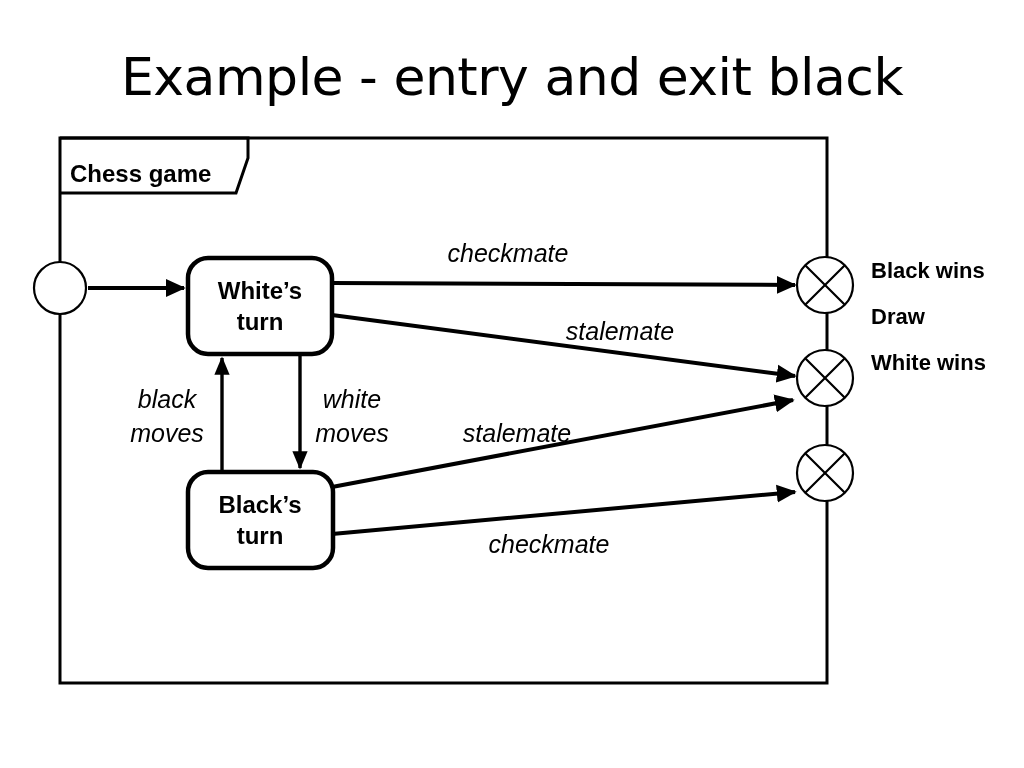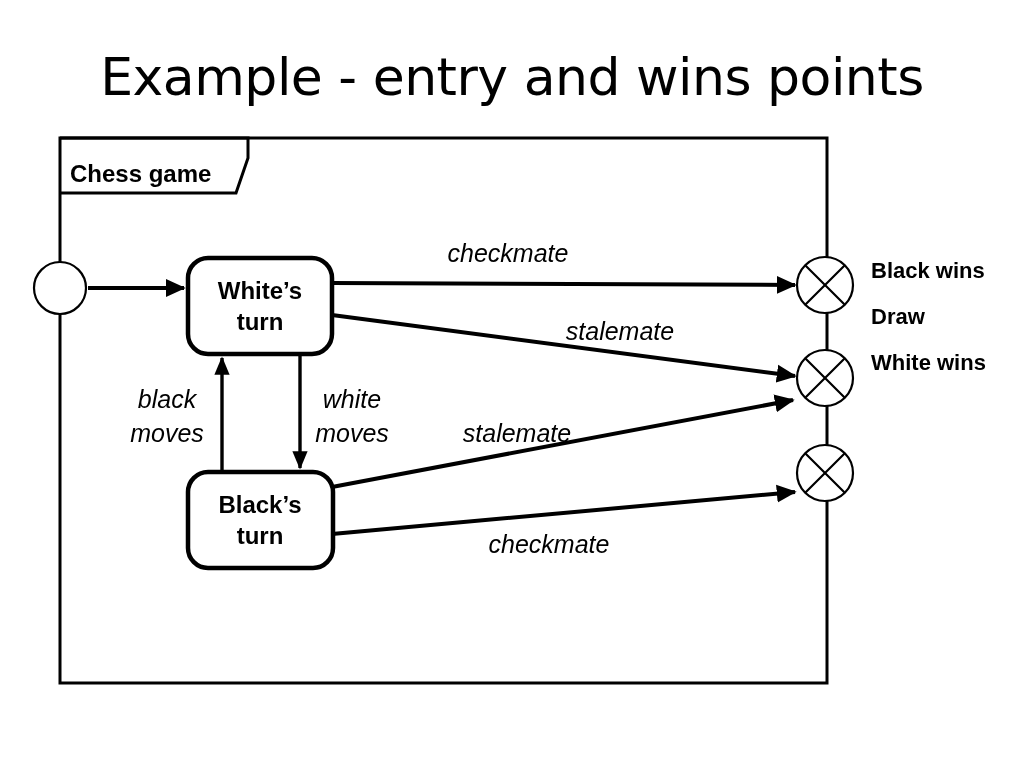--- a/index.html
+++ b/index.html
@@ -107,21 +107,21 @@
     font-size: 24px;
     fill: #000000;
     text-anchor: start;
   }
 </style>
 </head>
 <body>
 
 <div id="slide">
 
-  <div id="slide-title">Example - entry and wins points</div>
+  <div id="slide-title">Example - entry and exit black</div>
 
   <svg id="diagram" viewBox="0 0 1024 768" xmlns="http://www.w3.org/2000/svg">
 
     <defs>
       <marker id="arrowFat" viewBox="0 0 12 12" refX="10.5" refY="6" markerWidth="5.2" markerHeight="5.2" orient="auto-start-reverse">
         <path d="M 0 0.8 L 11.5 6 L 0 11.2 z" fill="#000000"></path>
       </marker>
       <marker id="arrowThin" viewBox="0 0 12 12" refX="10.5" refY="6" markerWidth="5.6" markerHeight="5.6" orient="auto-start-reverse">
         <path d="M 0 1.2 L 11.5 6 L 0 10.8 z" fill="#000000"></path>
       </marker>

